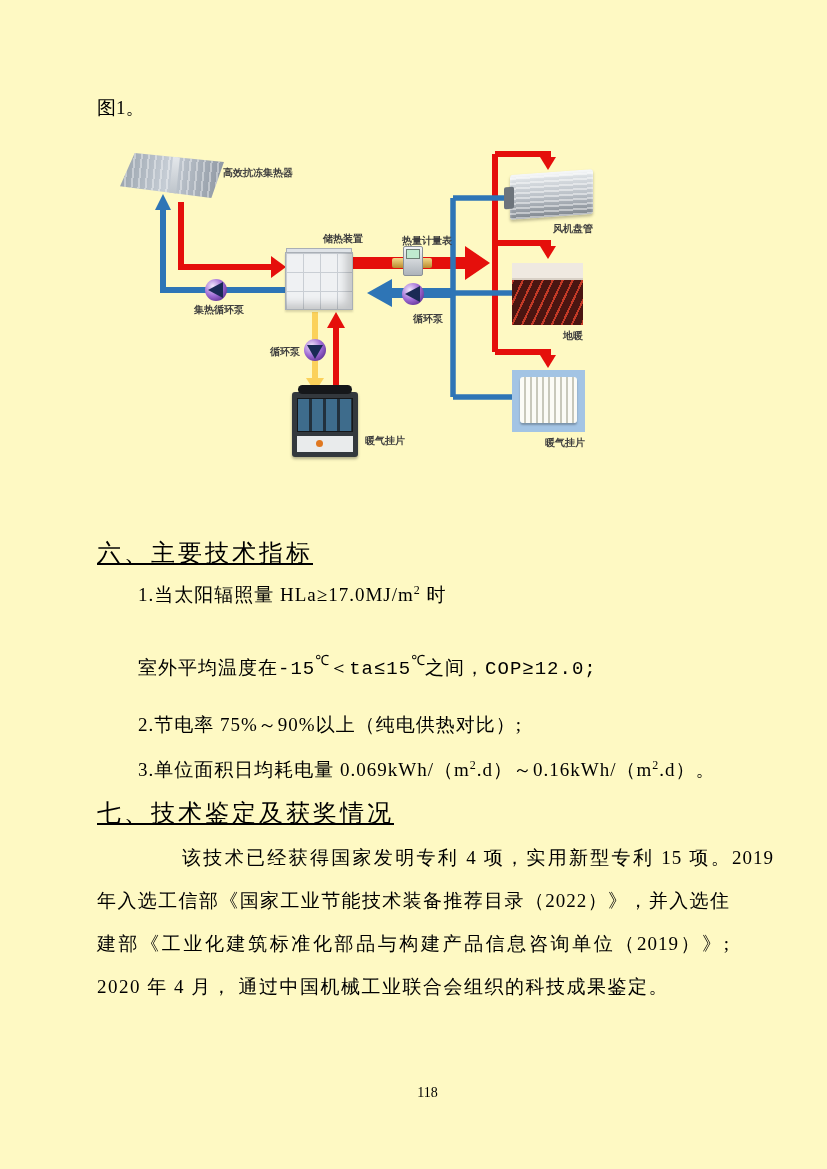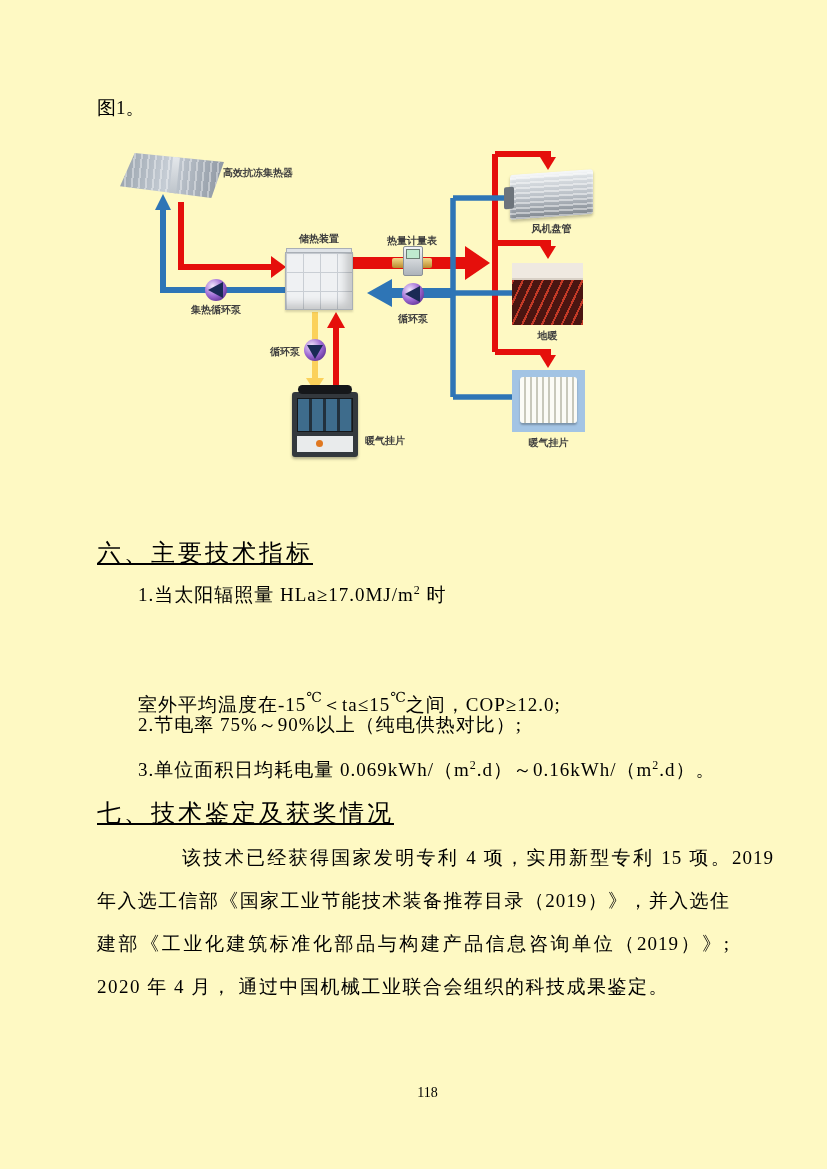--- a/index.html
+++ b/index.html
@@ -9,37 +9,37 @@
   .page{
     position:relative; width:827px; height:1169px; background:#fef9c3; margin:0 auto;
     font-family:"Liberation Serif","DejaVu Serif",serif; color:#000; overflow:hidden;
   }
   .txt{position:absolute; font-size:19px; line-height:26px; white-space:nowrap;}
   .lead{left:97px; top:95px;}
   .caption{left:97px; top:505px; width:633px; text-align:center; font-size:13.5px; font-weight:700; white-space:nowrap;}
   .heading{left:97px; font-size:24px; letter-spacing:3px; font-weight:400;text-decoration:underline;}
   .h6{top:540px;} .h7{top:800px;}
   .indent{left:138px; letter-spacing:1px;}
-  .i1{top:582px;} .t1{top:624px;} .t2{top:692px;} .i2{top:712px;} .i3{top:757px;}
+  .i1{top:582px;} .t1{top:624px;} .t2{top:656px;font-family:Liberation Mono, monospace;} .i2{top:712px;} .i3{top:757px;}
   .p1{top:845px; left:138px; width:592px;margin-left:44px;}
   .p2{top:888px; left:97px; width:633px;}
   .p3{top:931px; left:97px; width:633px;}
   .p4{top:974px; left:97px; letter-spacing:1.5px;}
   .just{white-space:normal; text-align:justify; text-align-last:justify; letter-spacing:1px;}
   .supc{display:inline-block; font-size:14px; transform:translateY(-9px); letter-spacing:0;}
   sup.s2{font-size:12px; line-height:0;}
   .pagenum{left:0; top:1080px; width:827px; text-align:center; font-size:14px;padding-left:14px;}
 
   
   .fig{position:absolute; left:95px; top:140px; width:600px; height:340px;}
   .fig svg{position:absolute; left:0; top:0;}
   .eq{position:absolute; box-sizing:border-box;}
   .flabel{position:absolute; font-family:"Liberation Sans","DejaVu Sans",sans-serif;
     font-size:10px; font-weight:700; color:var(--labelgray); white-space:nowrap;}
-  .centered{text-align:center;}
+  .centered{text-align:right;}
 
   
   .solar{left:25px; top:13px; width:105px; height:45px;
     background:
       repeating-linear-gradient(96deg, rgba(255,255,255,.38) 0 2px, rgba(0,0,0,0) 2px 7px),
       linear-gradient(100deg,#97a1ab,#c6cdd5 45%,#8a939e);
     clip-path:polygon(14% 0,99% 20%,87% 100%,0 74%);}
   .solar::after{content:""; position:absolute; left:49%; top:0; width:7px; height:100%;
     background:linear-gradient(#e8ebee,#b9c0c7); transform:skewX(-6deg);}
   
@@ -209,18 +209,18 @@
   </div>
 
   <div class="txt indent i2">2.节电率 75%～90%以上（纯电供热对比）;</div>
 
   <div class="txt indent i3">
     <span>3.单位面积日均耗电量 0.069kWh/（m</span><sup class="s2">2</sup><span>.d）～0.16kWh/（m</span><sup class="s2">2</sup><span>.d）。</span>
   </div>
 
   <div class="txt heading h7">七、技术鉴定及获奖情况</div>
   <div class="txt p1 just">该技术已经获得国家发明专利 4 项，实用新型专利 15 项。2019</div>
-  <div class="txt p2 just">年入选工信部《国家工业节能技术装备推荐目录（2019）》，并入选住</div>
+  <div class="txt p2 just">年入选工信部《国家工业节能技术装备推荐目录（2022）》，并入选住</div>
   <div class="txt p3 just">建部《工业化建筑标准化部品与构建产品信息咨询单位（2019）》;</div>
   <div class="txt p4">2020 年 4 月， 通过中国机械工业联合会组织的科技成果鉴定。</div>
 
   <div class="txt pagenum">118</div>
 </div>
 
 </body></html>

